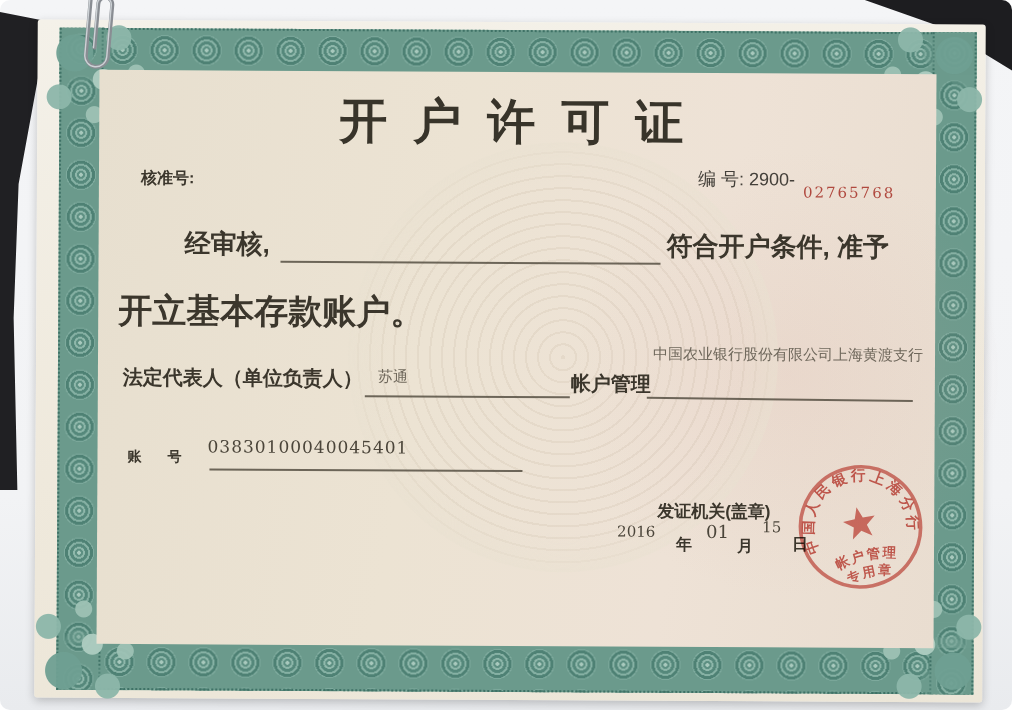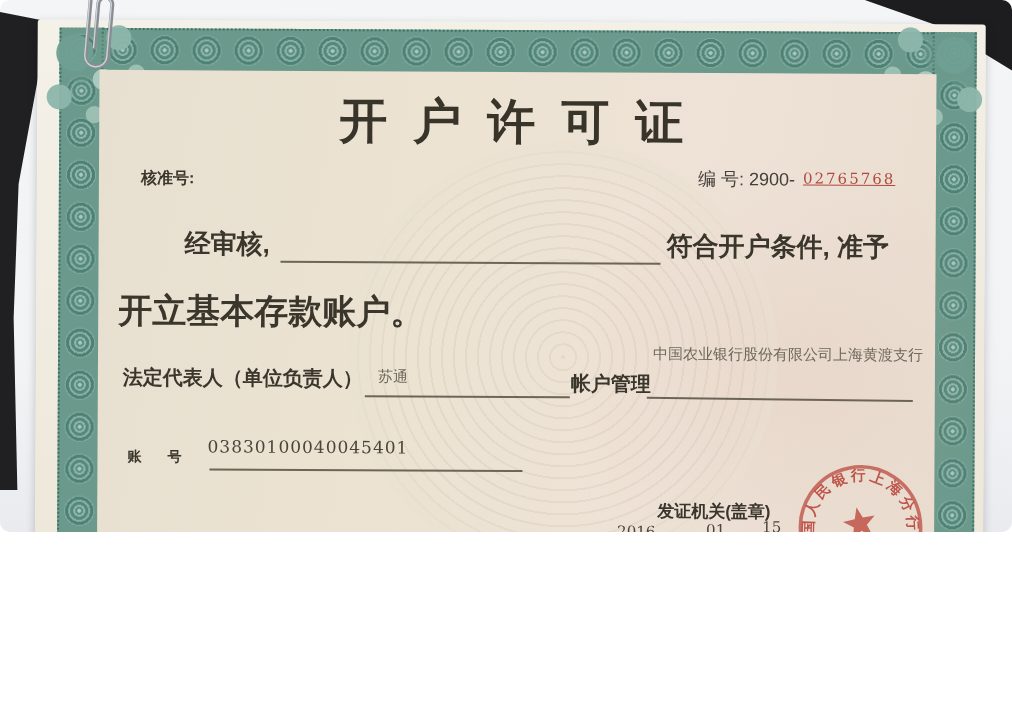--- a/index.html
+++ b/index.html
@@ -1,17 +1,17 @@
 <!DOCTYPE html>
 <html><head>
 <meta charset="utf-8">
 <style>
   html,body{margin:0;padding:0;background:#ffffff;}
   .photo{
-    position:relative;width:1012px;height:532px;overflow:hidden;
+    position:relative;width:1012px;height:710px;overflow:hidden;
     border-radius:10px;
     background:linear-gradient(180deg,#f4f5f7 0%,#f2f3f5 70%,#e9ebee 100%);
     font-family:"Liberation Sans",sans-serif;
   }
   
   .dark-tl{position:absolute;left:0;top:12px;width:62px;height:478px;background:#202023;
     clip-path:polygon(0 0,78% 2%,30% 36%,22% 64%,28% 100%,0 100%);filter:blur(.7px);}
   .dark-tr{position:absolute;left:852px;top:0;width:160px;height:88px;background:#1d1d20;
     clip-path:polygon(8% 0,100% 0,100% 80%,55% 30%);filter:blur(.7px);}
   
@@ -110,21 +110,21 @@
       <div class="watermark"></div>
     </div>
 
     <div class="content">
       <div class="abs t-title" style="left:0;right:0;top:68px;text-align:center;padding-left:26px;">开户许可证</div>
 
       <div class="abs t-label-b" style="left:104px;top:148px;font-size:16px;">核准号:</div>
 
       <div class="abs serial-row" style="left:661px;top:144px;">
         <span style="font-size:18px;font-weight:500;color:#44403a;">编 号: 2900-</span>
-        <span class="t-serif t-red" style="font-size:15px;letter-spacing:2px;margin-top:2px;text-decoration:underline;">02765768</span>
+        <span class="t-serif t-red" style="font-size:15px;letter-spacing:2px;margin-top:16px;">02765768</span>
       </div>
 
       <div class="abs t-label-b" style="left:148px;top:206px;font-size:26px;">经审核,</div>
       <div class="rule" style="left:244px;top:240px;width:380px;"></div>
       <div class="abs t-label-b" style="left:630px;top:206px;font-size:26px;">符合开户条件, 准予</div>
 
       <div class="abs t-label-b" style="left:82px;top:268px;font-size:34px;">开立基本存款账户。</div>
 
       <div class="abs t-label-b" style="left:87px;top:344px;font-size:20px;">法定代表人（单位负责人）</div>
       <div class="abs t-fill" style="left:342px;top:346px;font-size:15px;text-align:right;">苏通</div>
@@ -134,21 +134,21 @@
       <div class="abs t-fill bank-value" style="left:617px;top:321px;width:270px;font-size:15px;">中国农业银行股份有限公司上海黄渡支行</div>
       <div class="rule" style="left:611px;top:375px;width:266px;transform:rotate(.4deg);"></div>
 
       <div class="abs t-label-b" style="left:92px;top:428px;font-size:14px;letter-spacing:26px;">账号</div>
       <div class="abs t-serif" style="left:172px;top:416px;font-size:17px;letter-spacing:1px;">03830100040045401</div>
       <div class="rule" style="left:174px;top:448px;width:313px;"></div>
 
       <div class="abs t-label-b" style="left:622px;top:477px;font-size:17px;">发证机关(盖章)</div>
       <div class="abs t-serif" style="left:582px;top:500px;font-size:15px;">2016</div>
       <div class="abs t-label-b" style="left:641px;top:512px;font-size:16px;">年</div>
-      <div class="abs t-serif" style="left:671px;top:498px;font-size:15px;">01</div>
+      <div class="abs t-serif" style="left:671px;top:498px;font-size:18px;">01</div>
       <div class="abs t-label-b" style="left:702px;top:513px;font-size:16px;">月</div>
       <div class="abs t-serif" style="left:727px;top:495px;font-size:15px;">15</div>
       <div class="abs t-label-b" style="left:757px;top:511px;font-size:16px;">日</div>
 
       <svg class="seal-svg" viewBox="0 0 150 150">
         <defs>
           <path id="arcTop" d="M 32 93 A 47.5 47.5 0 1 1 118 93" fill="none"></path>
           <path id="arcMid" d="M 44 110 Q 75 100 106 110" fill="none"></path>
           <path id="arcBot" d="M 52 126 Q 75 118 98 126" fill="none"></path>
         </defs>

